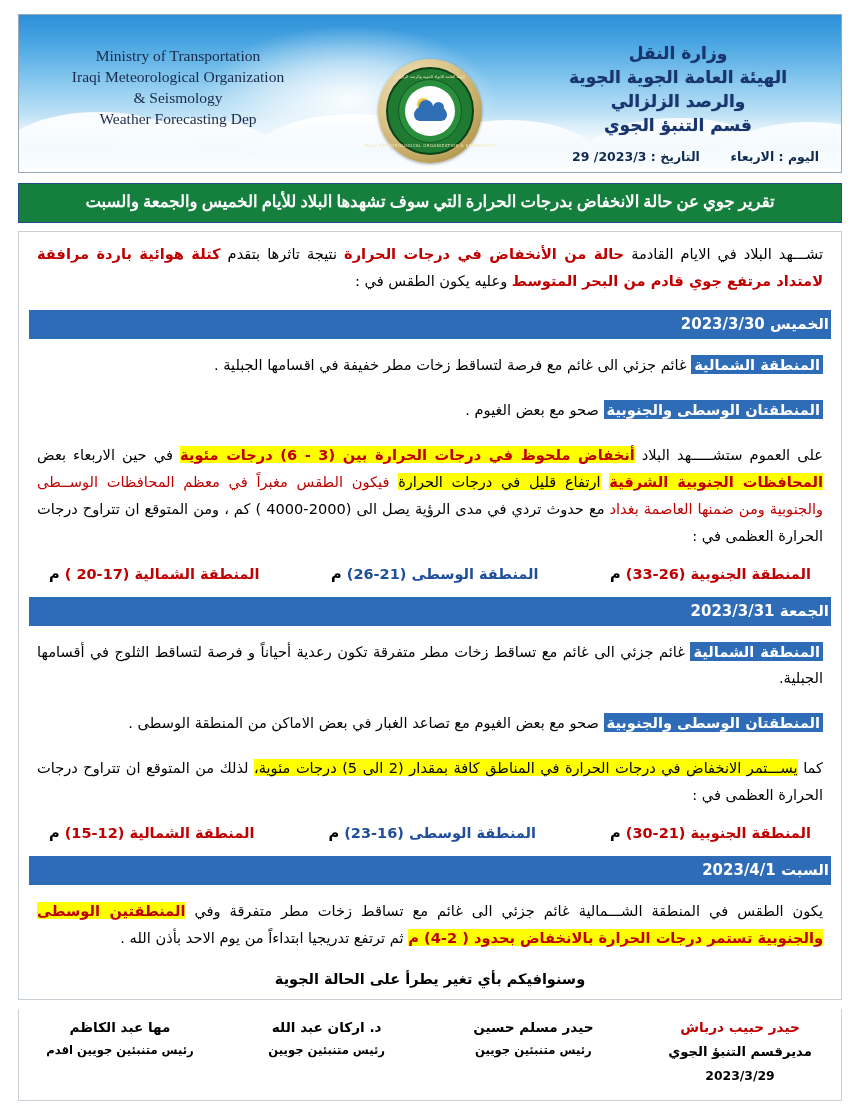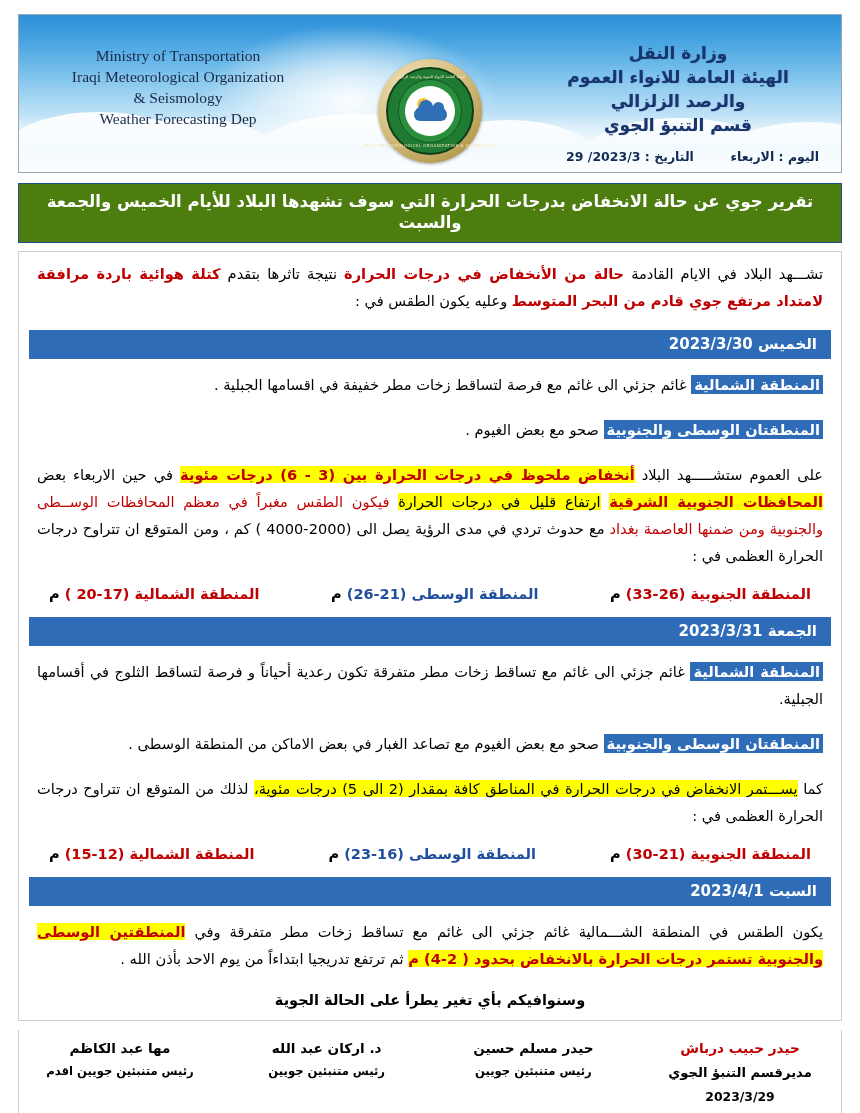--- a/index.html
+++ b/index.html
@@ -88,21 +88,21 @@
   }
   .hdr-date {
     position: absolute;
     right: 22px;
     top: 134px;
     font-size: 12.5px;
     font-weight: bold;
     color: #102a52;
     white-space: nowrap;
   }
-  .hdr-date .lbl { margin-left: 14px; }
+  .hdr-date .lbl { margin-left: 8px; }
   .hdr-date .gap { display:inline-block; width:14px; }
 
   
   .emblem {
     position: absolute;
     left: 50%;
     transform: translateX(-50%);
     top: 44px;
     width: 104px;
     height: 104px;
@@ -165,28 +165,29 @@
     font-size: 4px;
     color: #f3e7b6;
     white-space: nowrap;
   }
   .emblem-txt.top { top: 5px; left: 50%; transform: translateX(-50%); }
   .emblem-txt.bot { bottom: 5px; left: 50%; transform: translateX(-50%); letter-spacing: 0.4px; }
 
   
   .title-bar {
     margin: 10px 18px 0 18px;
-    background: #4d7c0f;
+    background: #15803d;
     border: 1px solid #1f4f8c;
     color: #ffffff;
     font-weight: bold;
     font-size: 16.5px;
     text-align: center;
     padding: 8px 6px 9px 6px;
     line-height: 1.25;
+    font-family: Liberation Serif, serif;
   }
 
   
   .body-frame {
     margin: 8px 18px 9px 18px;
     border: 1px solid #c9cfd6;
     background: #fff;
     min-height: 760px;
     padding: 0;
     box-sizing: border-box;
@@ -212,21 +213,21 @@
     padding: 1px 3px;
     font-weight: bold;
   }
 
   
   .day-bar {
     background: #2e6cb8;
     color: #ffffff;
     font-weight: bold;
     font-size: 15px;
-    padding: 5px 14px 6px 14px;
+    padding: 5px 2px 6px 14px;
     text-align: right;
     margin: 6px 10px 4px 10px;
   }
 
   
   .temp-row {
     display: flex;
     flex-direction: row;
     justify-content: space-between;
     align-items: center;
@@ -323,21 +324,21 @@
           <div class="emblem-core">
             <div class="emblem-sun"></div>
             <div class="emblem-cloud"></div>
           </div>
         </div>
       </div>
     </div>
 
     <div class="hdr-ar">
       <div>وزارة النقل</div>
-      <div>الهيئة العامة للانواء العموم</div>
+      <div>الهيئة العامة الجوية الجوية</div>
       <div>والرصد الزلزالي</div>
       <div>قسم التنبؤ الجوي</div>
     </div>
 
     <div class="hdr-date">
       <span class="lbl">اليوم : الاربعاء</span>
       <span class="gap"></span>
       <span>التاريخ : 2023/3/ 29</span>
     </div>
   </div>

